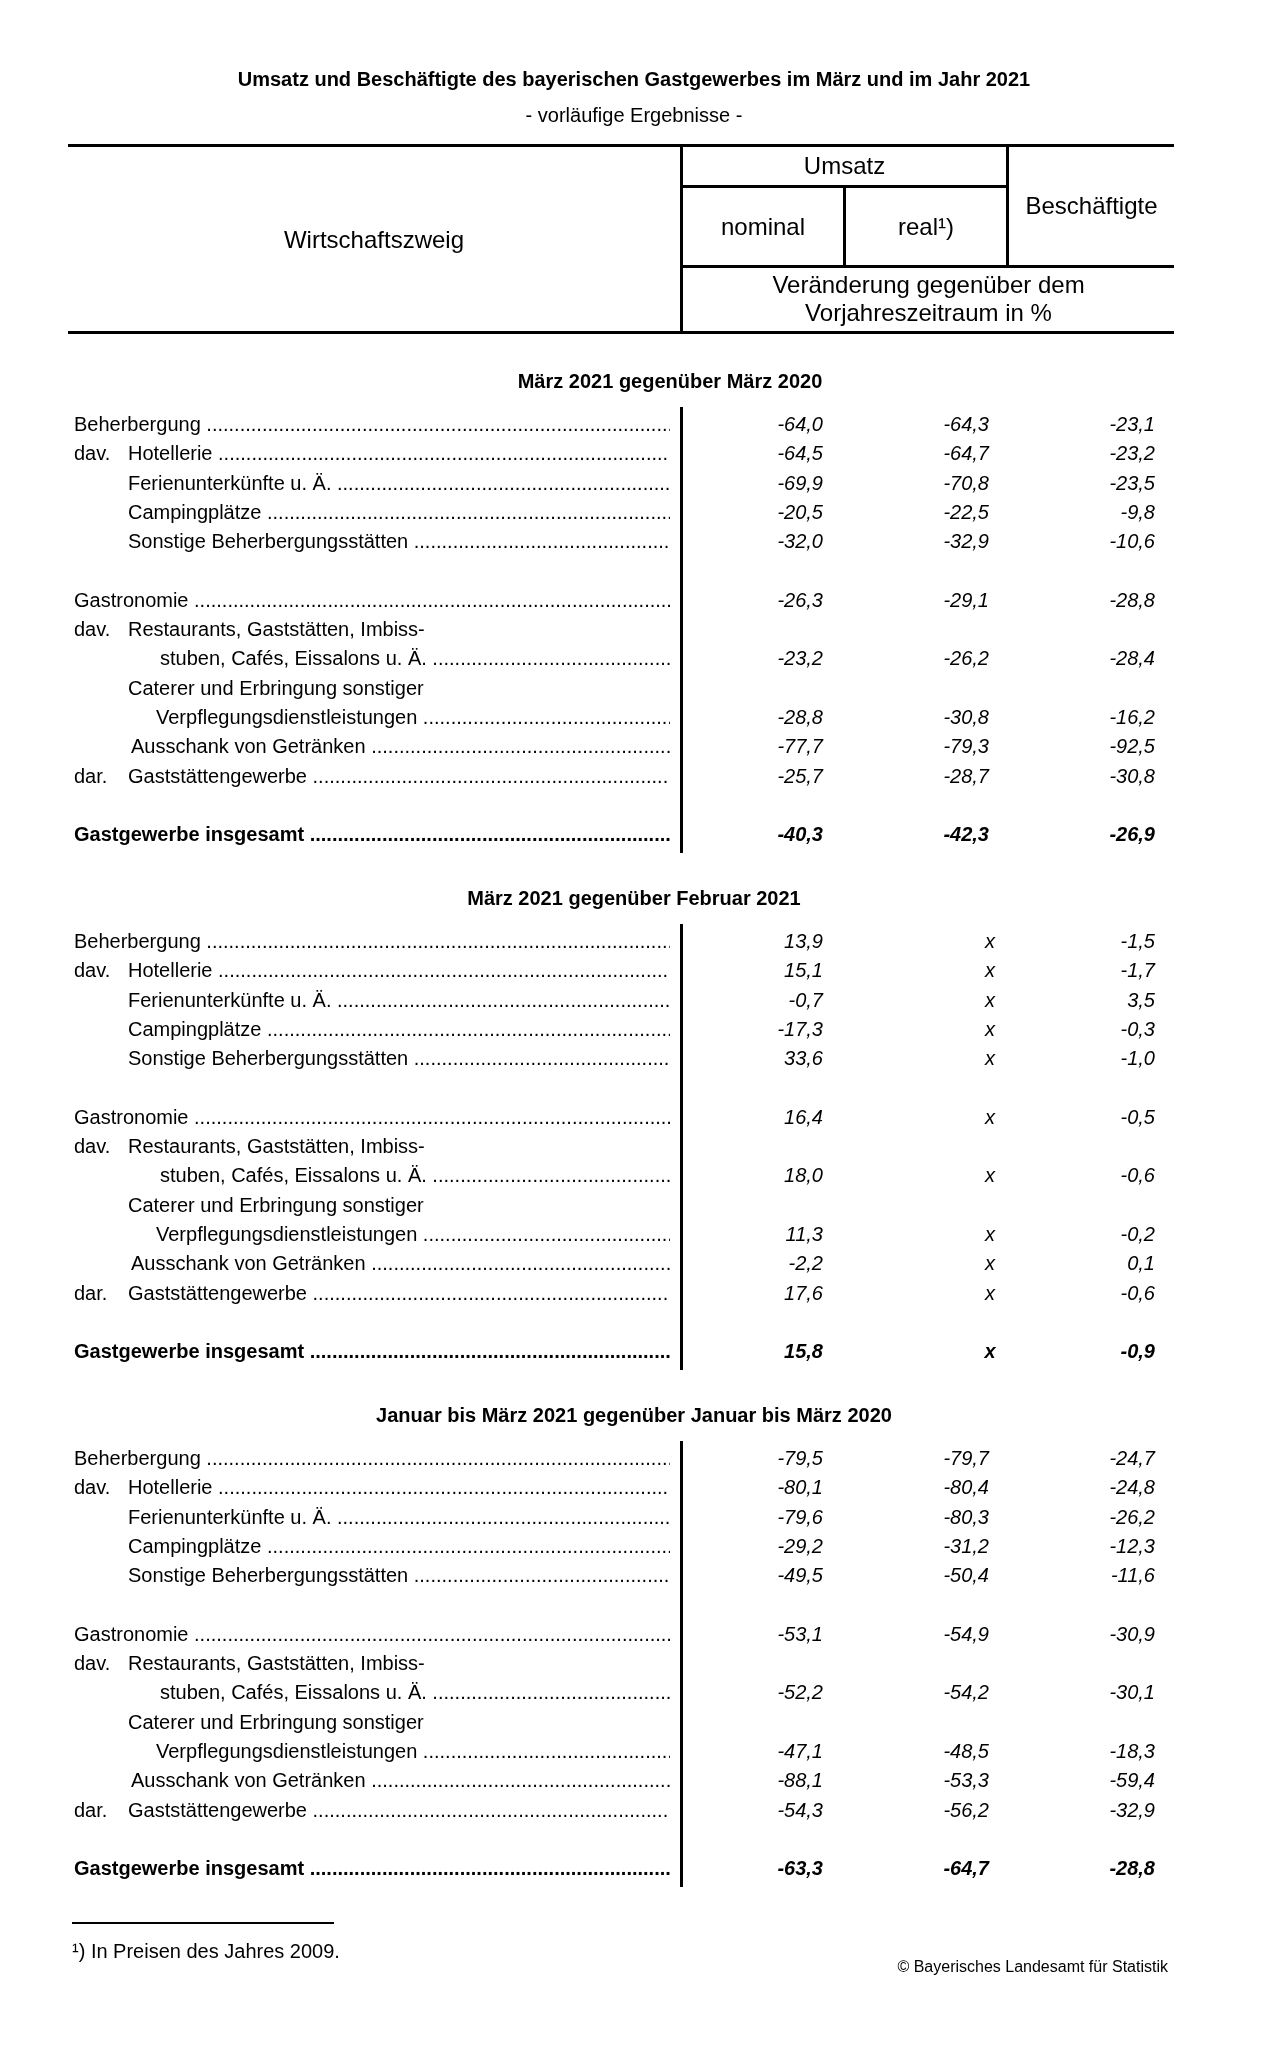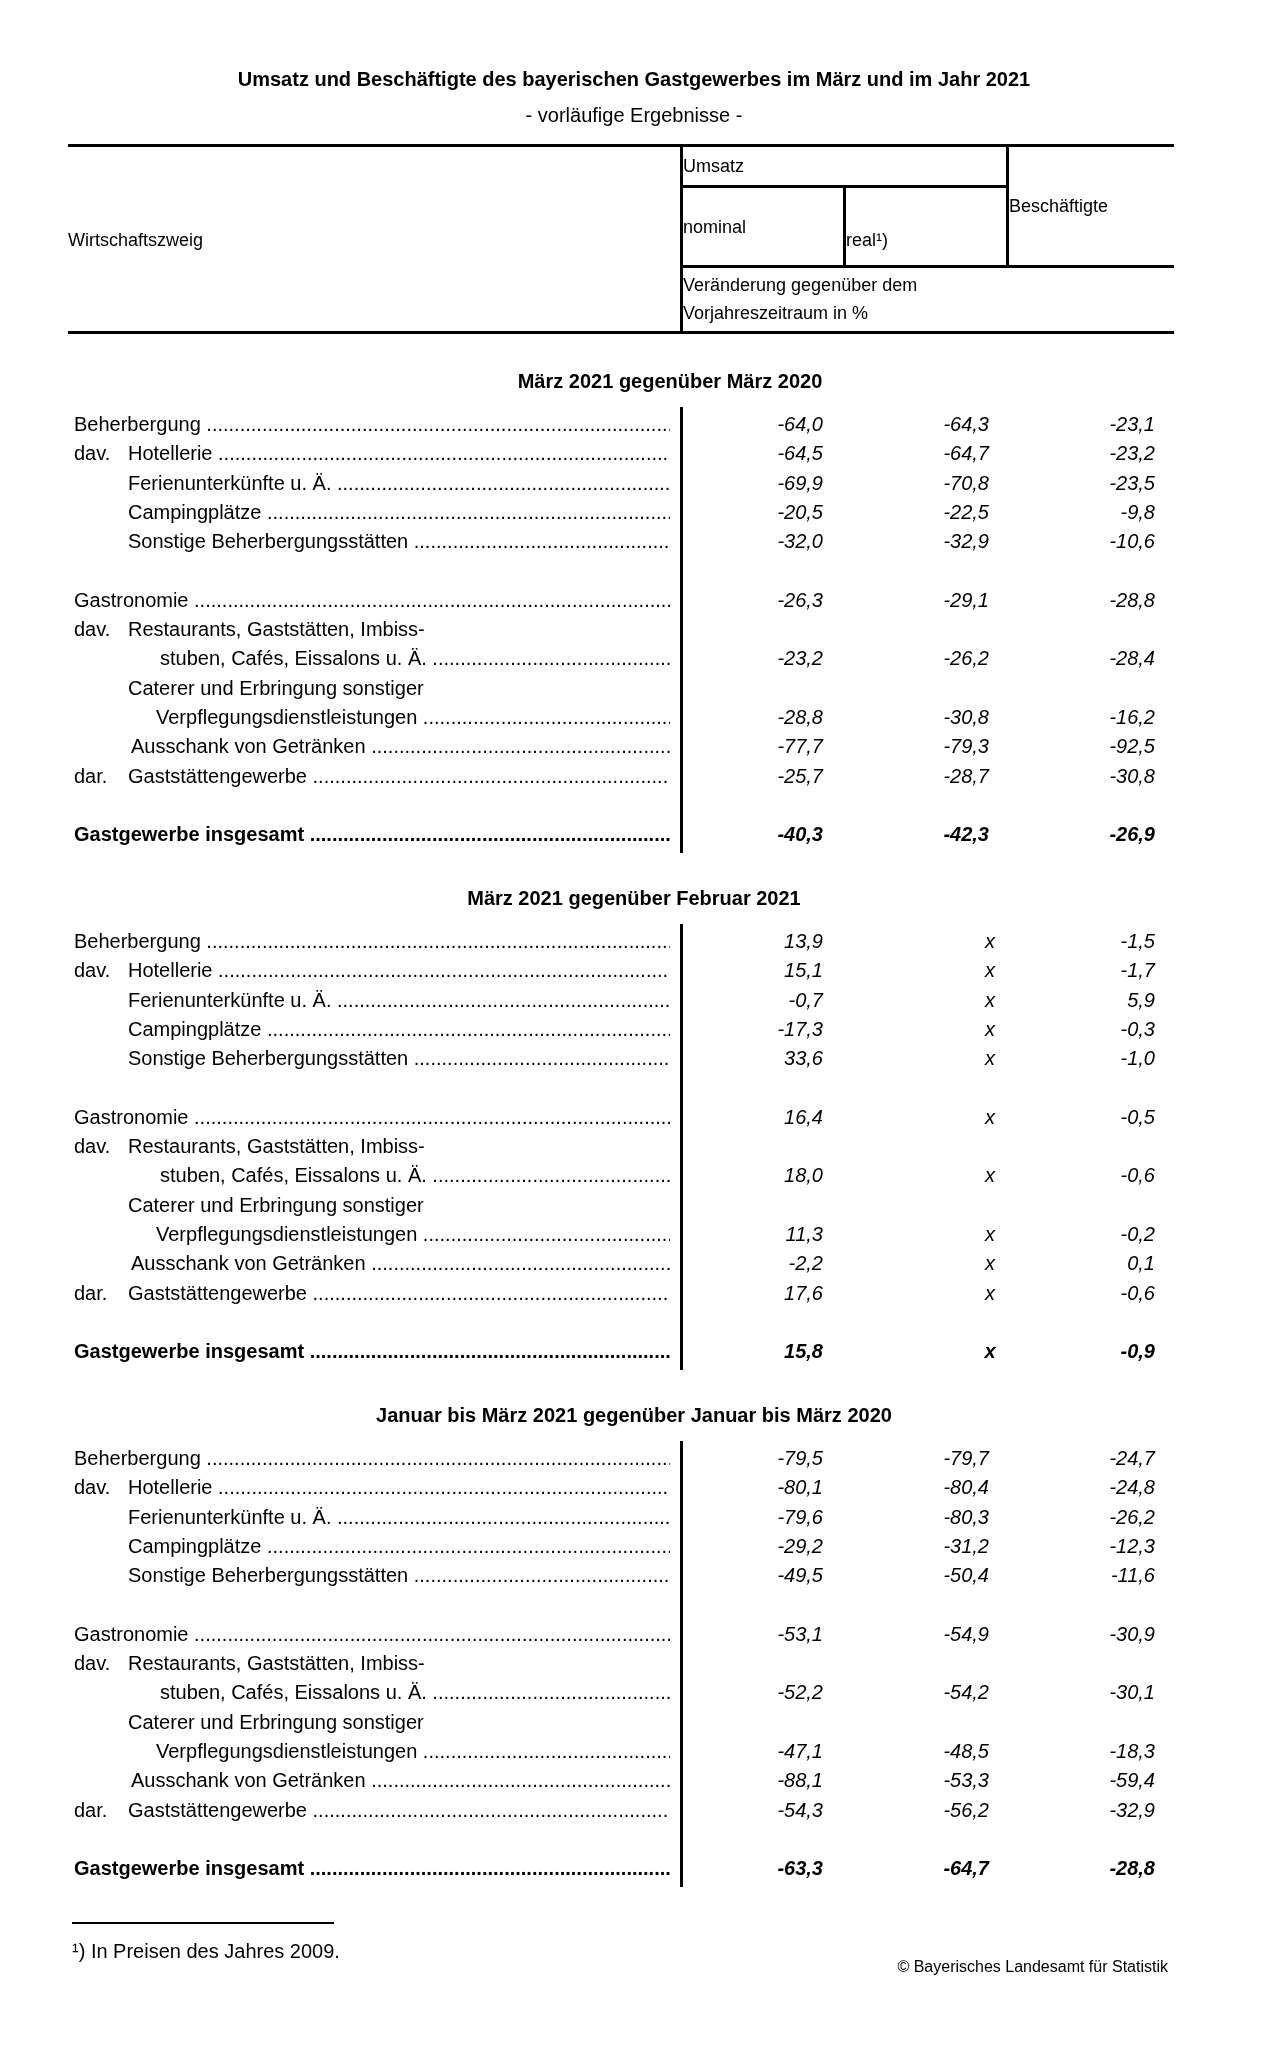--- a/index.html
+++ b/index.html
@@ -3,21 +3,21 @@
 <meta charset="utf-8">
 <style>
   html, body { margin: 0; padding: 0; background: #ffffff; }
   body { width: 1268px; height: 2051px; position: relative; overflow: hidden;
          font-family: "Liberation Sans", sans-serif; color: #000; }
   .abs { position: absolute; }
   .title { left: 0; width: 1268px; text-align: center; font-weight: bold; font-size: 20px; }
   .subtitle { left: 0; width: 1268px; text-align: center; font-size: 20px; }
   .hline { position: absolute; background: #000; height: 3px; }
   .vline { position: absolute; background: #000; width: 3px; }
-  .hcell { position: absolute; font-size: 18px; line-height: 24px; }
+  .hcell { position: absolute; text-align: center; font-size: 24px; line-height: 24px; }
   .sec-title { position: absolute; left: 0; width: 1268px; text-align: center; font-weight: bold; font-size: 20px; line-height: 24px; }
   .row { position: absolute; left: 0; width: 1268px; height: 28px; font-size: 20px; line-height: 28px; }
   .row .label { position: absolute; left: 74px; width: 596px; white-space: nowrap; overflow: hidden; }
   .row .label .pre { display: inline-block; width: 54px; }
   .row .label.ind1 { left: 128px; width: 542px; }
   .row .label.ind2 { left: 160px; width: 510px; }
   .row .label.ind3 { left: 156px; width: 514px; }
   .row .label.ind4 { left: 131px; width: 539px; }
   .row .dots::after { content: " ................................................................................................................................................................................"; letter-spacing: 0px; }
   .row .num { position: absolute; text-align: right; font-style: italic; width: 120px; }
@@ -39,21 +39,21 @@
 <div class="hline" style="left:681px; width:328px; top:185px;"></div>
 <div class="hline" style="left:681px; width:493px; top:265px;"></div>
 <div class="hline" style="left:68px; width:1106px; top:331px;"></div>
 <div class="vline" style="left:680px; top:144px; height:190px;"></div>
 <div class="vline" style="left:1006px; top:144px; height:123px;"></div>
 <div class="vline" style="left:843px; top:185px; height:82px;"></div>
 
 <div class="hcell" style="left:68px; width:612px; top:228px;">Wirtschaftszweig</div>
 <div class="hcell" style="left:683px; width:323px; top:154px;">Umsatz</div>
 <div class="hcell" style="left:683px; width:160px; top:215px;">nominal</div>
-<div class="hcell" style="left:846px; width:160px; top:215px;margin-top:13px;">real¹)</div>
+<div class="hcell" style="left:846px; width:160px; top:215px;">real¹)</div>
 <div class="hcell" style="left:1009px; width:165px; top:194px;">Beschäftigte</div>
 <div class="hcell" style="left:683px; width:491px; top:273px;">Veränderung gegenüber dem</div>
 <div class="hcell" style="left:683px; width:491px; top:301px;">Vorjahreszeitraum in %</div>
 
 <div id="sections">
     <div class="sec-title" style="top: 369px; padding-left: 36px;">März 2021 gegenüber März 2020</div>
     <div class="vline" style="left: 680px; top: 407px; height: 446.2px;"></div>
     <div class="row" style="top: 410px;">
       <div class="label "><span class="dots">Beherbergung</span></div>
       <div class="num n1">-64,0</div>
@@ -137,21 +137,21 @@
     <div class="row" style="top: 956.3px;">
       <div class="label "><span class="pre">dav.</span><span class="dots">Hotellerie</span></div>
       <div class="num n1">15,1</div>
       <div class="num n2 x">x</div>
       <div class="num n3">-1,7</div>
     </div>
     <div class="row" style="top: 985.6px;">
       <div class="label ind1"><span class="dots">Ferienunterkünfte u. Ä.</span></div>
       <div class="num n1">-0,7</div>
       <div class="num n2 x">x</div>
-      <div class="num n3">5,9</div>
+      <div class="num n3">3,5</div>
     </div>
     <div class="row" style="top: 1014.9px;">
       <div class="label ind1"><span class="dots">Campingplätze</span></div>
       <div class="num n1">-17,3</div>
       <div class="num n2 x">x</div>
       <div class="num n3">-0,3</div>
     </div>
     <div class="row" style="top: 1044.2px;">
       <div class="label ind1"><span class="dots">Sonstige Beherbergungsstätten</span></div>
       <div class="num n1">33,6</div>

